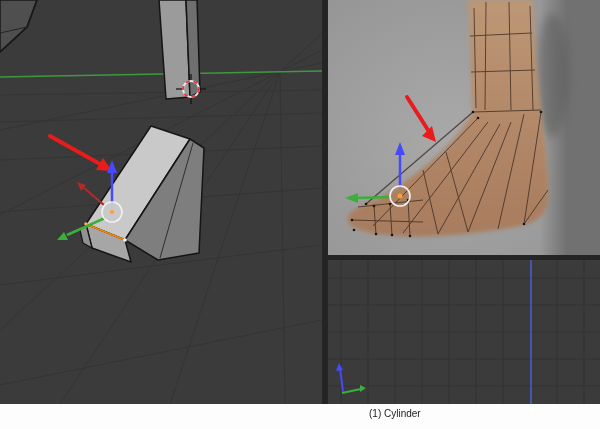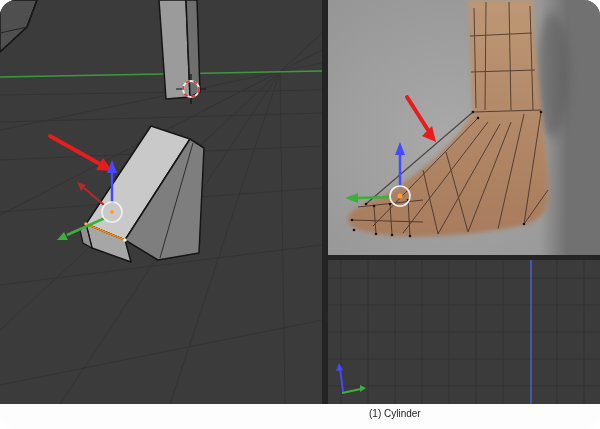--- a/index.html
+++ b/index.html
@@ -1,17 +1,17 @@
 <!DOCTYPE html>
 <html><head>
 <meta charset="utf-8">
 <style>
   html,body{margin:0;padding:0;background:#ffffff;}
   .stage{position:relative;width:600px;height:429px;background:#ffffff;overflow:hidden;
-         font-family:"Liberation Sans",sans-serif;border-radius:16px;}
+         font-family:"Liberation Sans",sans-serif;}
   .viewport{position:absolute;overflow:hidden;}
   .vp-left{left:0;top:0;width:322px;height:404px;background:#3b3b3b;}
   .vp-tr{left:328px;top:0;width:272px;height:255px;background:#989898;}
   .vp-br{left:328px;top:260px;width:272px;height:144px;background:#3b3b3b;}
   .divider-v{position:absolute;left:322px;top:0;width:6px;height:404px;background:#242424;}
   .divider-h{position:absolute;left:328px;top:255px;width:272px;height:5px;background:#242424;}
   .statusbar{position:absolute;left:0;top:404px;width:600px;height:25px;background:#fdfdfd;}
   .statusbar .obj-label{position:absolute;left:369px;top:4px;font-size:10px;color:#1b1b1b;}
   svg{display:block;}
 </style>

